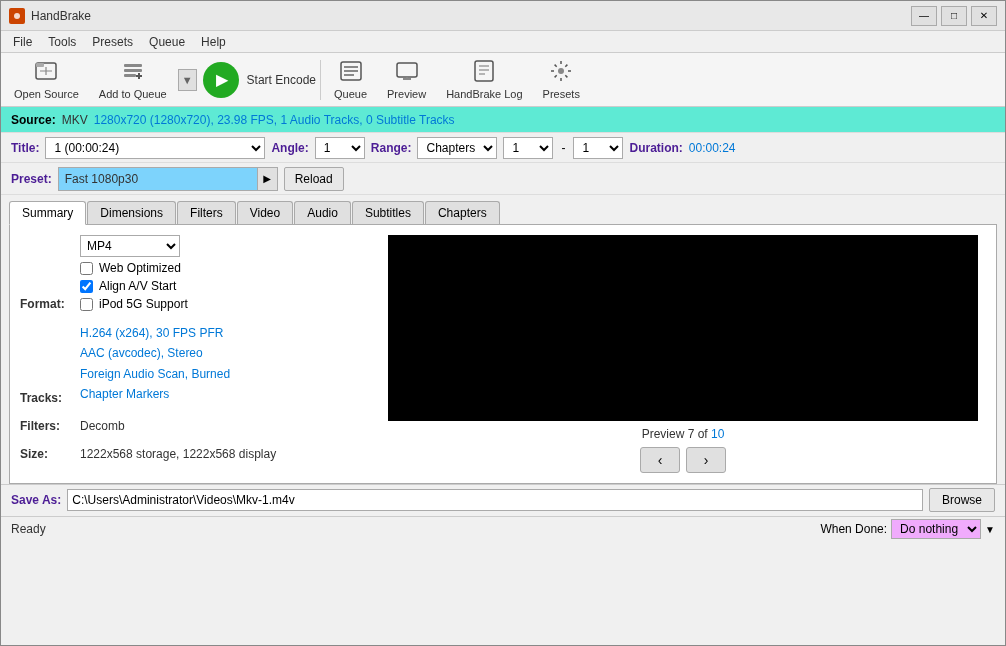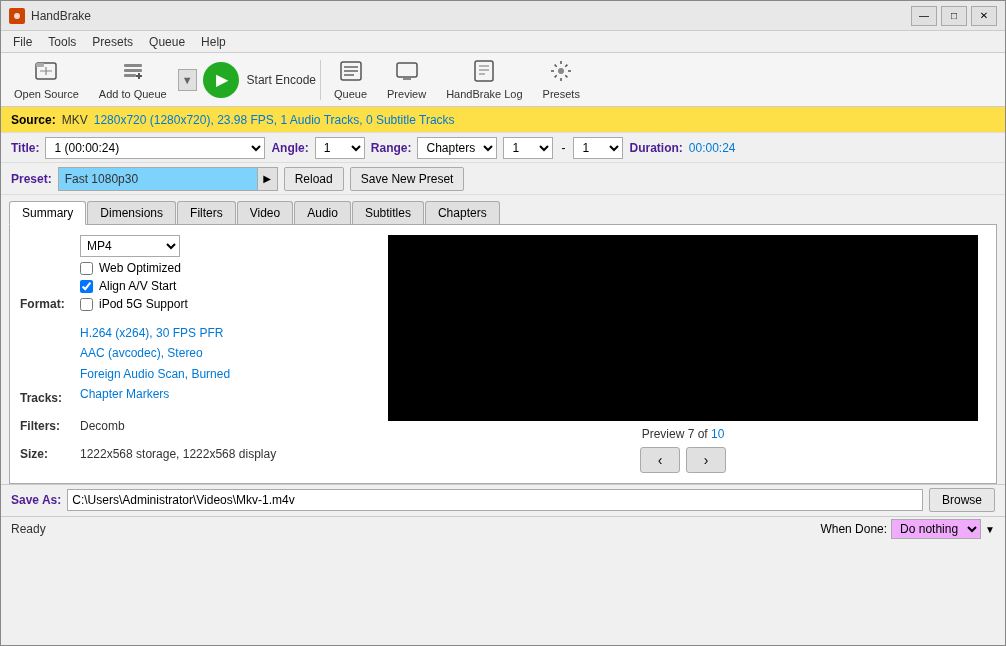--- a/index.html
+++ b/index.html
@@ -99,21 +99,21 @@
       background: #22aa22;
       border-radius: 50%;
       display: flex; align-items: center; justify-content: center;
       cursor: pointer;
       margin: 0 4px;
     }
     .play-icon { color: white; font-size: 16px; margin-left: 3px; }
 
     
     .source-bar {
-      background: #fde047;
+      background: #5eead4;
       padding: 4px 10px;
       border-bottom: 1px solid #ddd;
       font-size: 12px;
       display: flex; align-items: center; gap: 6px;
       height: 26px;
     }
     .source-label { font-weight: bold; }
     .source-type { color: #333; }
     .source-info { color: #0078d7; }
 
@@ -474,21 +474,20 @@
   <span class="duration-val">00:00:24</span>
 </div>
 
 <div class="preset-row">
   <span class="field-label">Preset:</span>
   <div class="preset-select-wrap">
     <span class="preset-text">Fast 1080p30</span>
     <div class="preset-arrow">▶</div>
   </div>
   <button class="preset-btn">Reload</button>
-  <button class="preset-btn">Save New Preset</button>
 </div>
 
 <div class="main-content">
 
   <div class="tab-bar">
     <div class="tab active">Summary</div>
     <div class="tab">Dimensions</div>
     <div class="tab">Filters</div>
     <div class="tab">Video</div>
     <div class="tab">Audio</div>

